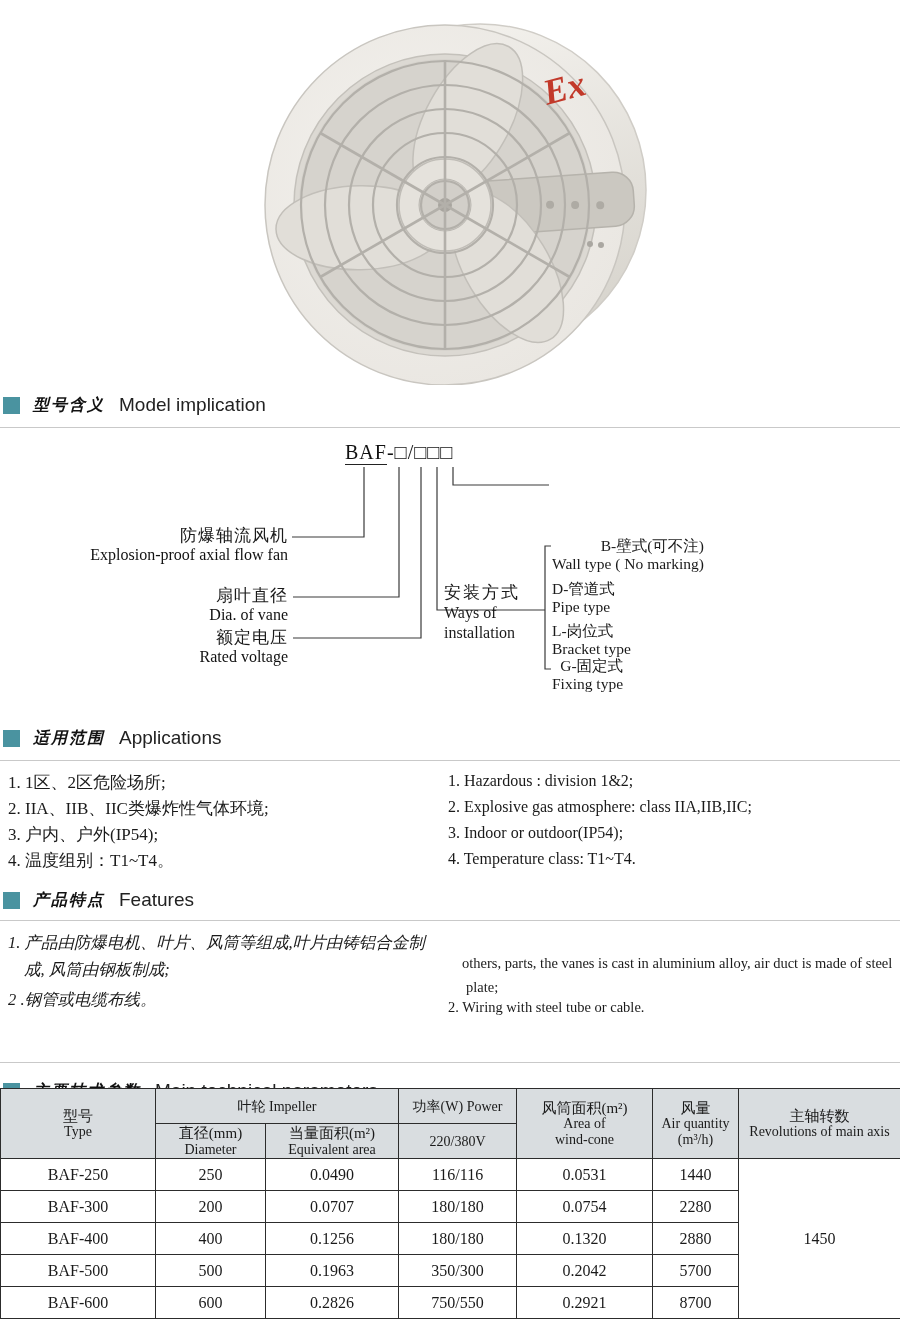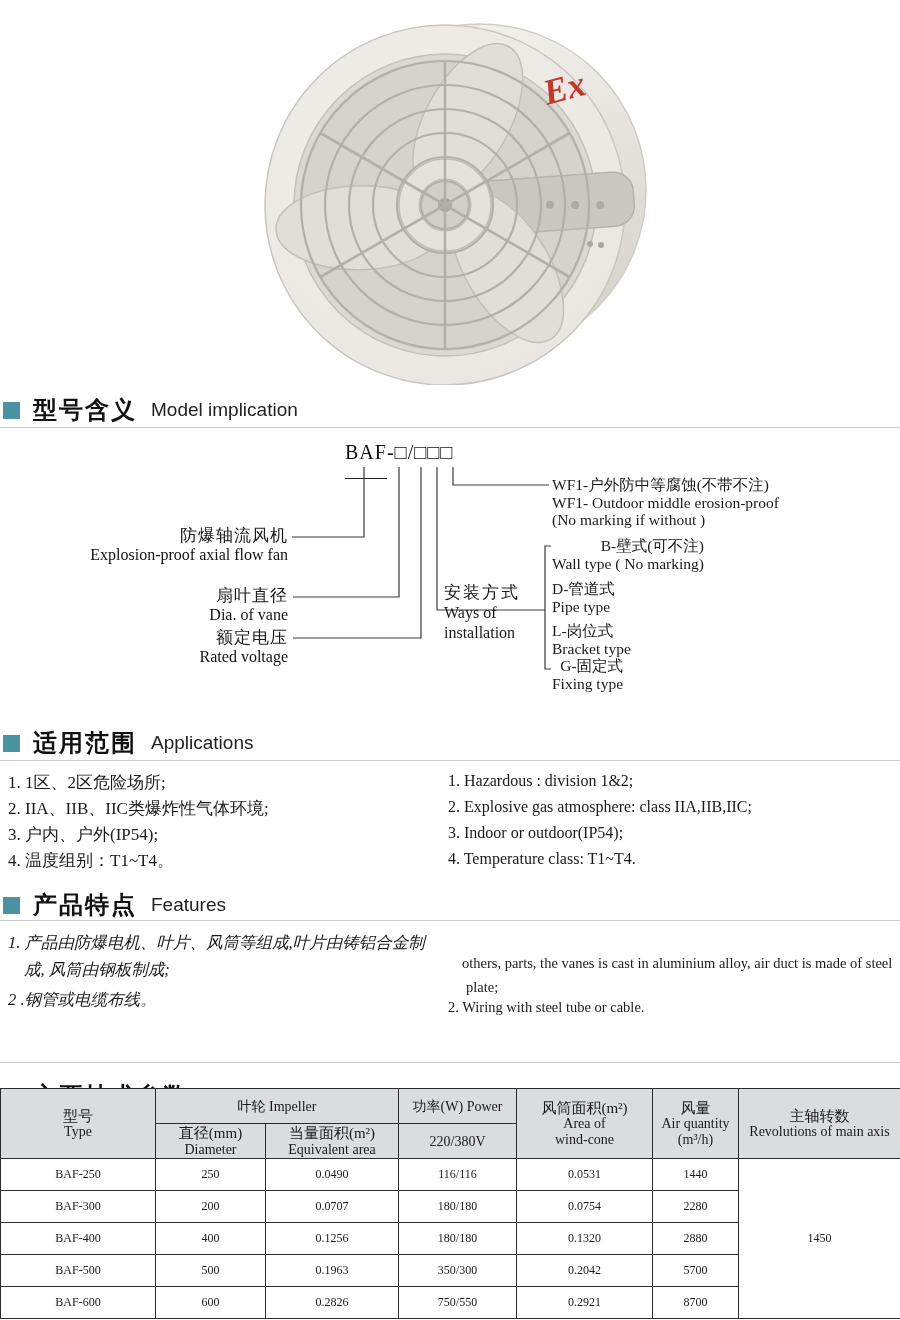--- a/index.html
+++ b/index.html
@@ -5,30 +5,30 @@
   :root { --accent:#4a93a0; --ex_red:#c2392a; }
   * { margin:0; padding:0; box-sizing:border-box; }
   body { background:#fff; font-family:"Liberation Serif", serif; color:#1a1a1a; }
   .page { position:relative; width:900px; height:1320px; background:#fff; overflow:hidden; margin:0 auto; }
   .abs { position:absolute; }
 
   
   .sec-head { position:absolute; left:3px; display:flex; align-items:center;
               font-family:"Liberation Sans", sans-serif; }
   .sec-head .sq { width:17px; height:17px; background:var(--accent); margin-right:13px; flex:0 0 auto; }
-  .sec-head .zh { font-size:24px; font-weight:bold; color:#111; letter-spacing:2px; }
+  .sec-head .zh { font-size:16px; font-weight:bold; color:#111; letter-spacing:2px;font-style:italic; }
   .sec-head .en { font-size:19px; color:#222; margin-left:14px; }
   .sec-rule { position:absolute; left:0; width:900px; height:1px; background:#c9c9c9; }
 
   
   .diagram { position:absolute; left:0; top:440px; width:900px; height:268px; }
   .dlines { position:absolute; left:0; top:0; width:900px; height:268px; }
   .code { position:absolute; left:345px; top:1px; font-size:20px; letter-spacing:1px;
           font-family:"Liberation Serif","DejaVu Serif","DejaVu Sans",serif; color:#111; }
-  .code .u { border-bottom:1.5px solid #222; padding-bottom:15px; }
+  .code .u { border-bottom:1.5px solid #222; padding-bottom:1px; }
   .dleft { position:absolute; right:612px; text-align:right; line-height:1.15; }
   .dleft .zh { font-size:17px; letter-spacing:1px; }
   .dleft .en { font-size:16px; color:#111; }
   .install { position:absolute; left:444px; line-height:1.2; }
   .install .zh { font-size:17px; letter-spacing:2px;text-align:right; }
   .install .en { font-size:16px; }
   .rgroup { position:absolute; left:552px; line-height:17.5px; }
   .rgroup .ln { font-size:15.5px; white-space:nowrap; }
 
   
@@ -41,21 +41,21 @@
 
   
   .ptable { position:absolute; left:0; top:1088px; width:900px; border-collapse:collapse; table-layout:fixed; }
   .ptable th, .ptable td { border:1.5px solid #2c2c2c; text-align:center; vertical-align:middle; padding:1px 2px; }
   .ptable thead th { background:#d9dde0; font-weight:normal; line-height:1.12; }
   .ptable thead .zh { font-size:15px; display:block; }
   .ptable thead .en { font-size:14px; display:block; }
   .ptable thead .one { font-size:14px; }
   .ptable thead tr { height:35px; }
   .ptable tbody tr { height:32px; }
-  .ptable tbody td { font-size:12px; background:#fff; }
+  .ptable tbody td { font-size:16px; background:#fff; }
 </style>
 </head>
 <body>
 
 <div class="page">
 
   <svg class="abs" style="left:250px; top:15px;" width="420" height="370" viewBox="0 0 420 370">
     <defs>
       <linearGradient id="bodyG" x1="0" y1="0" x2="0.25" y2="1">
         <stop offset="0" stop-color="#f6f4f0"></stop>
@@ -149,25 +149,20 @@
       <div class="zh">额定电压</div>
       <div class="en">Rated voltage</div>
     </div>
 
     <div class="install" style="top:143px;">
       <div class="zh">安装方式</div>
       <div class="en">Ways of</div>
       <div class="en">installation</div>
     </div>
 
-    <div class="rgroup" style="top:36px;">
-      <div class="ln">WF1-户外防中等腐蚀(不带不注)</div>
-      <div class="ln">WF1- Outdoor middle erosion-proof</div>
-      <div class="ln">(No marking  if without )</div>
-    </div>
     <div class="rgroup" style="top:97px;text-align:right;">
       <div class="ln">B-壁式(可不注)</div>
       <div class="ln">Wall type ( No marking)</div>
     </div>
     <div class="rgroup" style="top:140px;">
       <div class="ln">D-管道式</div>
       <div class="ln">Pipe type</div>
     </div>
     <div class="rgroup" style="top:182px;">
       <div class="ln">L-岗位式</div>

